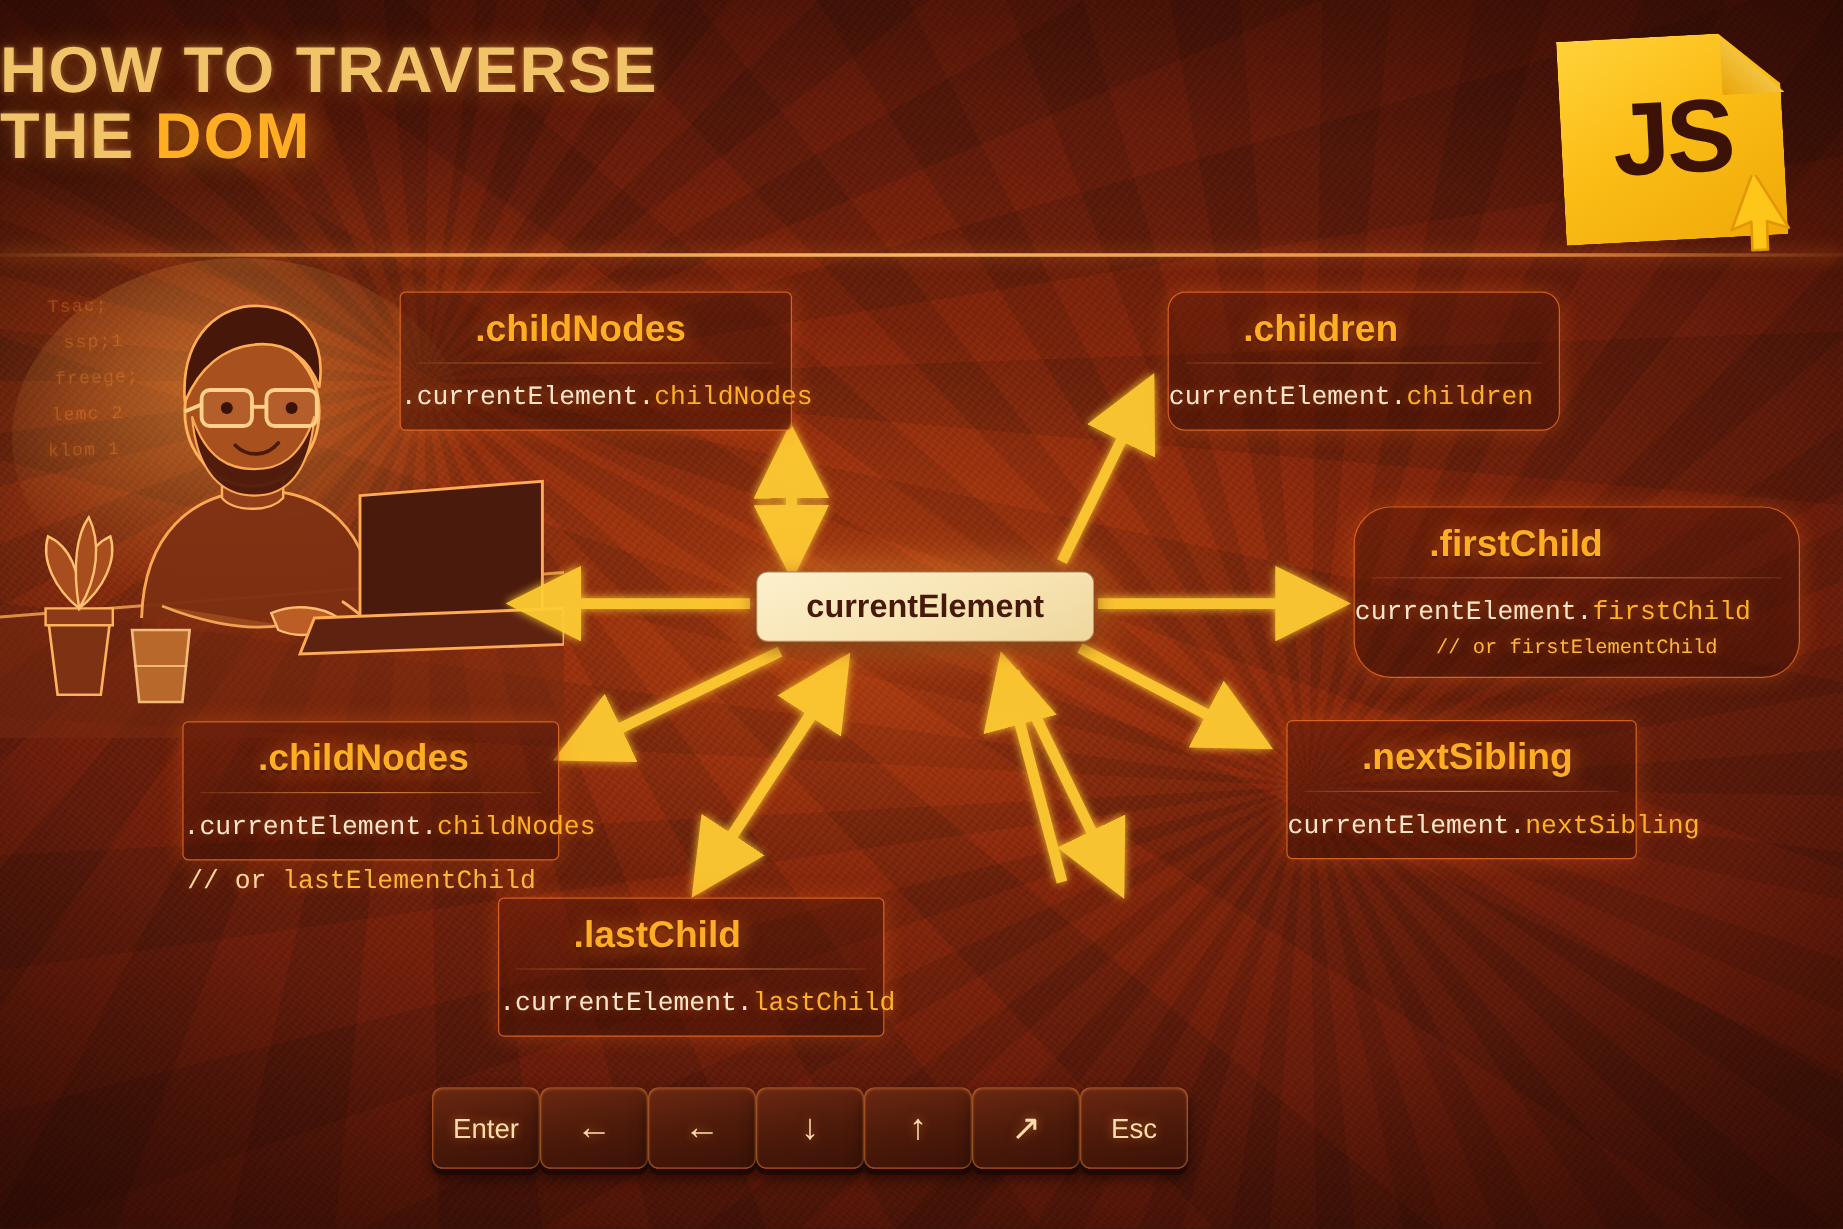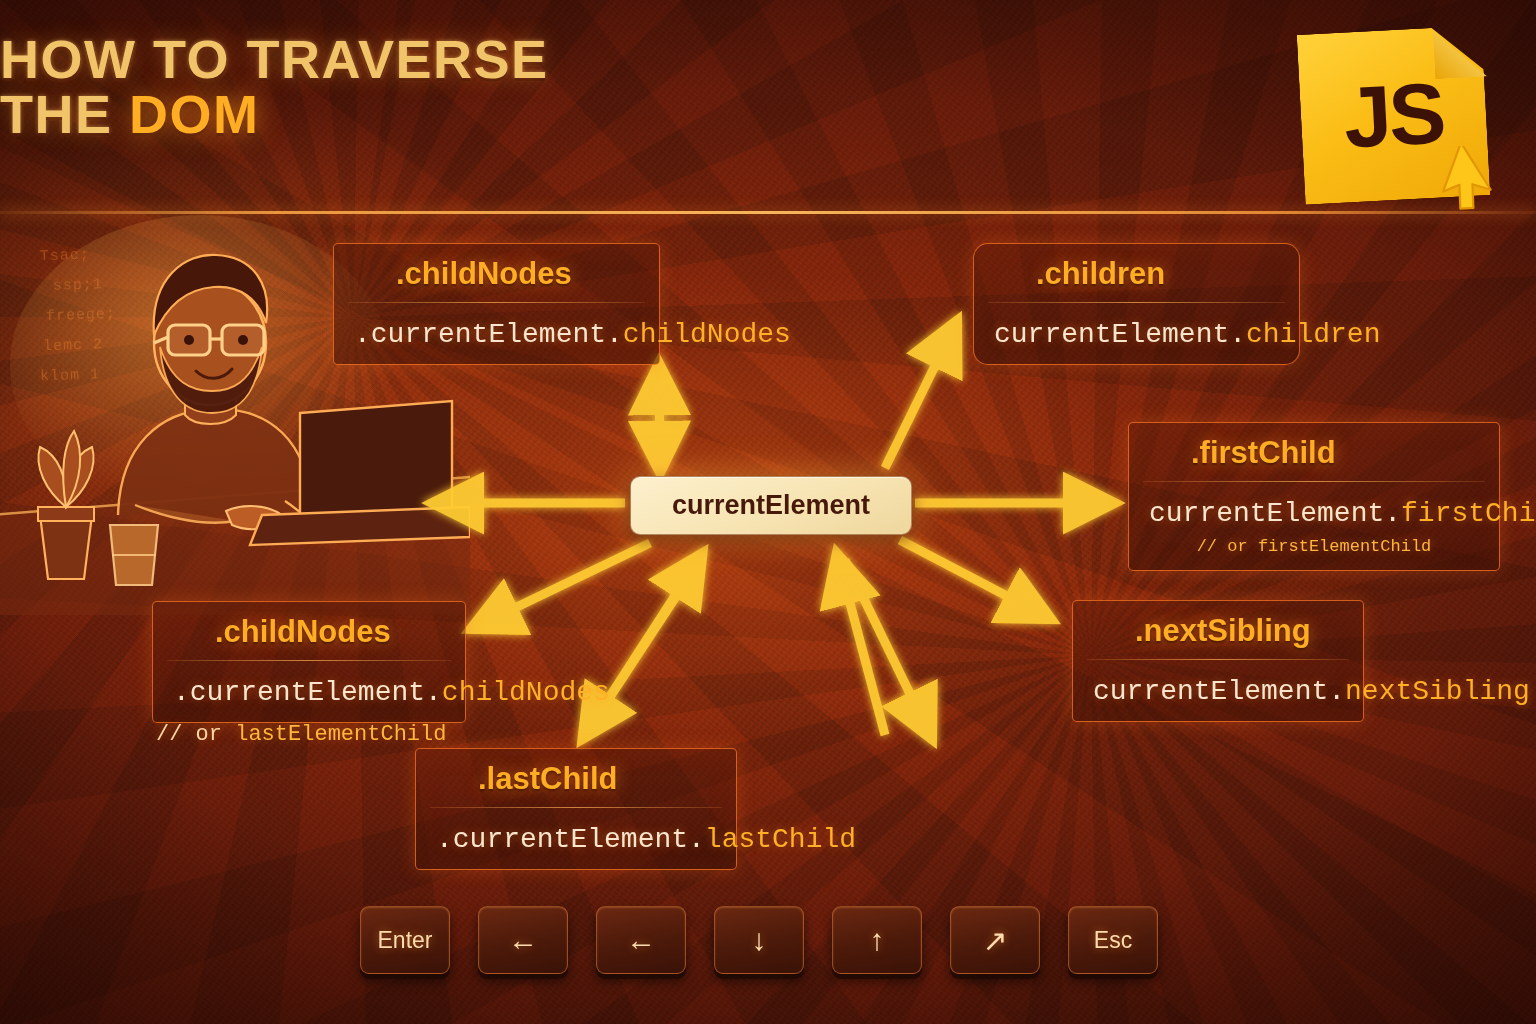--- a/index.html
+++ b/index.html
@@ -89,52 +89,52 @@
     padding:0;
   }
   .box .hd{
     font-size:31px;font-weight:bold;color:#ffae24;padding:12px 18px 10px 18px;
     text-shadow:0 0 16px rgba(255,140,30,.6),0 2px 2px rgba(50,12,4,.8);
     white-space:nowrap;
     margin-left:44px;
   }
   .box .sep{height:1px;margin:0 14px;background:linear-gradient(90deg,rgba(255,150,60,.15),rgba(255,175,85,.7),rgba(255,150,60,.15));}
   .box .cd{
-    font-family:"Liberation Mono",monospace;font-size:28px;color:#fbe6cd;
-    padding:16px 16px 14px 20px;white-space:nowrap;
+    font-family:"Liberation Mono",monospace;font-size:22px;color:#fbe6cd;
+    padding:16px 16px 14px 0;white-space:nowrap;
     text-shadow:0 0 10px rgba(255,140,40,.45);
   }
   .box .cd.two{padding-bottom:8px;}
   .box .cd2{
     font-family:"Liberation Mono",monospace;font-size:17px;color:#ffb63a;
     padding:0 16px 14px 16px;white-space:nowrap;text-align:center;
     text-shadow:0 0 10px rgba(255,140,40,.45);
   }
   .prop{color:#ffb025;}
   .note{
     z-index:8;font-family:"Liberation Mono",monospace;font-size:22px;color:#ffb63a;
     white-space:nowrap;text-shadow:0 0 10px rgba(255,140,40,.45);
   }
   .note .sl{color:#ffd6a0;}
 
   
   #b-childnodes-top{left:333px;top:243px;width:325px;}
   #b-children{left:973px;top:243px;width:325px;border-radius:15px;}
-  #b-firstchild{left:1128px;top:422px;width:370px;}
+  #b-firstchild{left:1128px;top:422px;width:370px;border-radius:31px;}
   #b-nextsibling{left:1072px;top:600px;width:290px;}
   #b-childnodes-bot{left:152px;top:601px;width:312px;}
   #n-lastelem{left:156px;top:722px;}
   #b-lastchild{left:415px;top:748px;width:320px;}
   #b-prevsibling{left:804px;top:748px;width:345px;}
 
   
   #arrows{left:0;top:0;width:1536px;height:1024px;z-index:7;}
 
   
-  #keys{left:360px;top:906px;width:800px;height:74px;z-index:9;display:flex;gap:28px;}
+  #keys{left:360px;top:906px;width:800px;height:74px;z-index:9;display:flex;}
   .key{
     width:88px;height:66px;border-radius:9px;
     background:linear-gradient(170deg,#6b2811 0%,#4d1a0a 52%,#3a1207 100%);
     border:1px solid rgba(255,140,60,.45);
     box-shadow:0 5px 0 rgba(30,8,3,.75), 0 7px 12px rgba(0,0,0,.55), inset 0 1px 2px rgba(255,170,90,.28);
     display:flex;align-items:center;justify-content:center;
     color:#ffdcae;font-size:23px;
     text-shadow:0 0 9px rgba(255,150,50,.55);
   }
   .key.arw{font-size:30px;}

